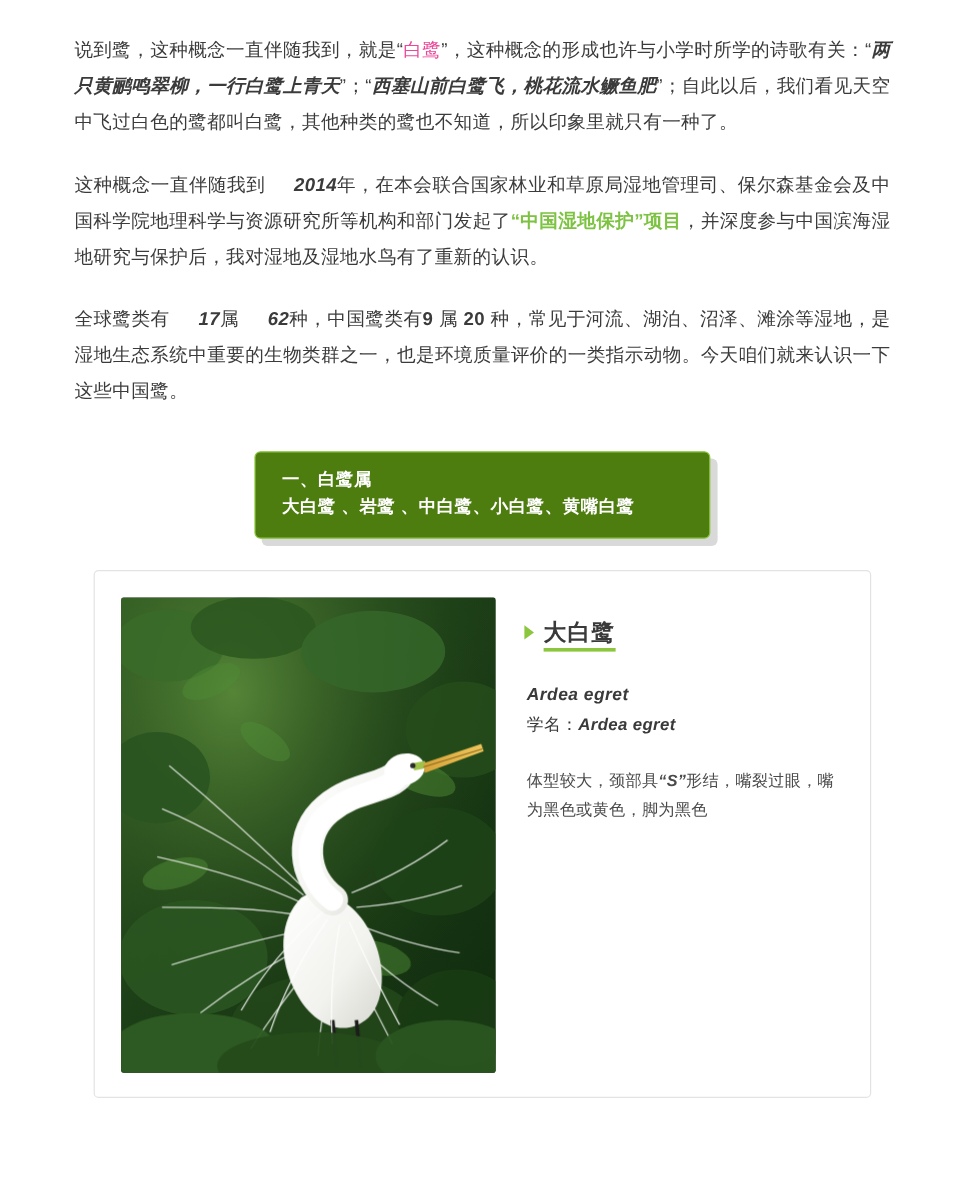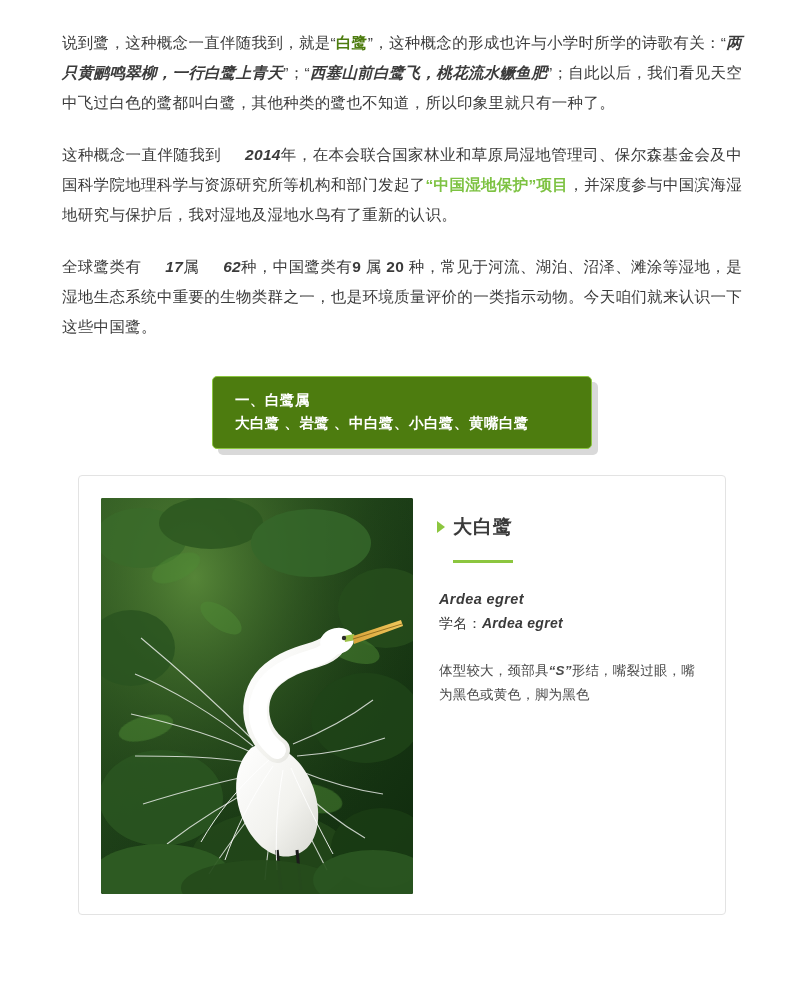--- a/index.html
+++ b/index.html
@@ -24,22 +24,22 @@
   }
   .para {
     font-size: 15.5px;
     line-height: 30px;
     color: #3b3b3b;
     letter-spacing: 0.3px;
     margin: 0 0 22px 0;
     text-align: justify;
   }
   .para .hl-green {
-    color: #4d7c0f;
-    font-weight: bold;
+    color: #ec4899;
+    font-weight: normal;
   }
   .para .hl-green-q {
     color: #7dc242;
     font-weight: bold;
   }
   .para .bold-it {
     font-weight: bold;
     font-style: italic;
     padding-left: 24px;
   }
@@ -110,21 +110,21 @@
   .card-body {
     flex: 1 1 auto;
     padding-top: 16px;
   }
   .species-name {
     display: inline-block;
     font-size: 19px;
     font-weight: bold;
     color: #3a3a3a;
     letter-spacing: 1px;
-    padding-bottom: 20px;
+    padding-bottom: 0;
     border-bottom: 3px solid #8cc63f;
     position: relative;
     margin-left: 14px;
   }
   .species-name::before {
     content: "";
     position: absolute;
     left: -16px;
     top: 7px;
     width: 0;

